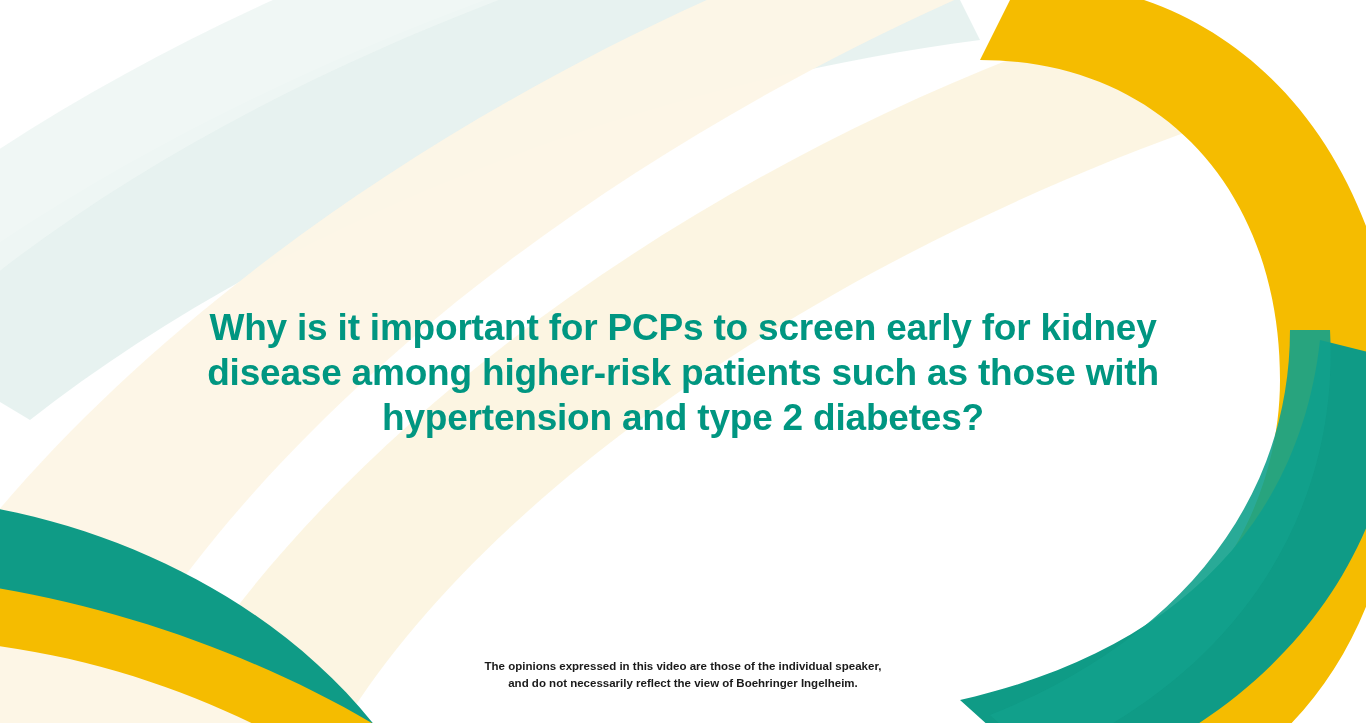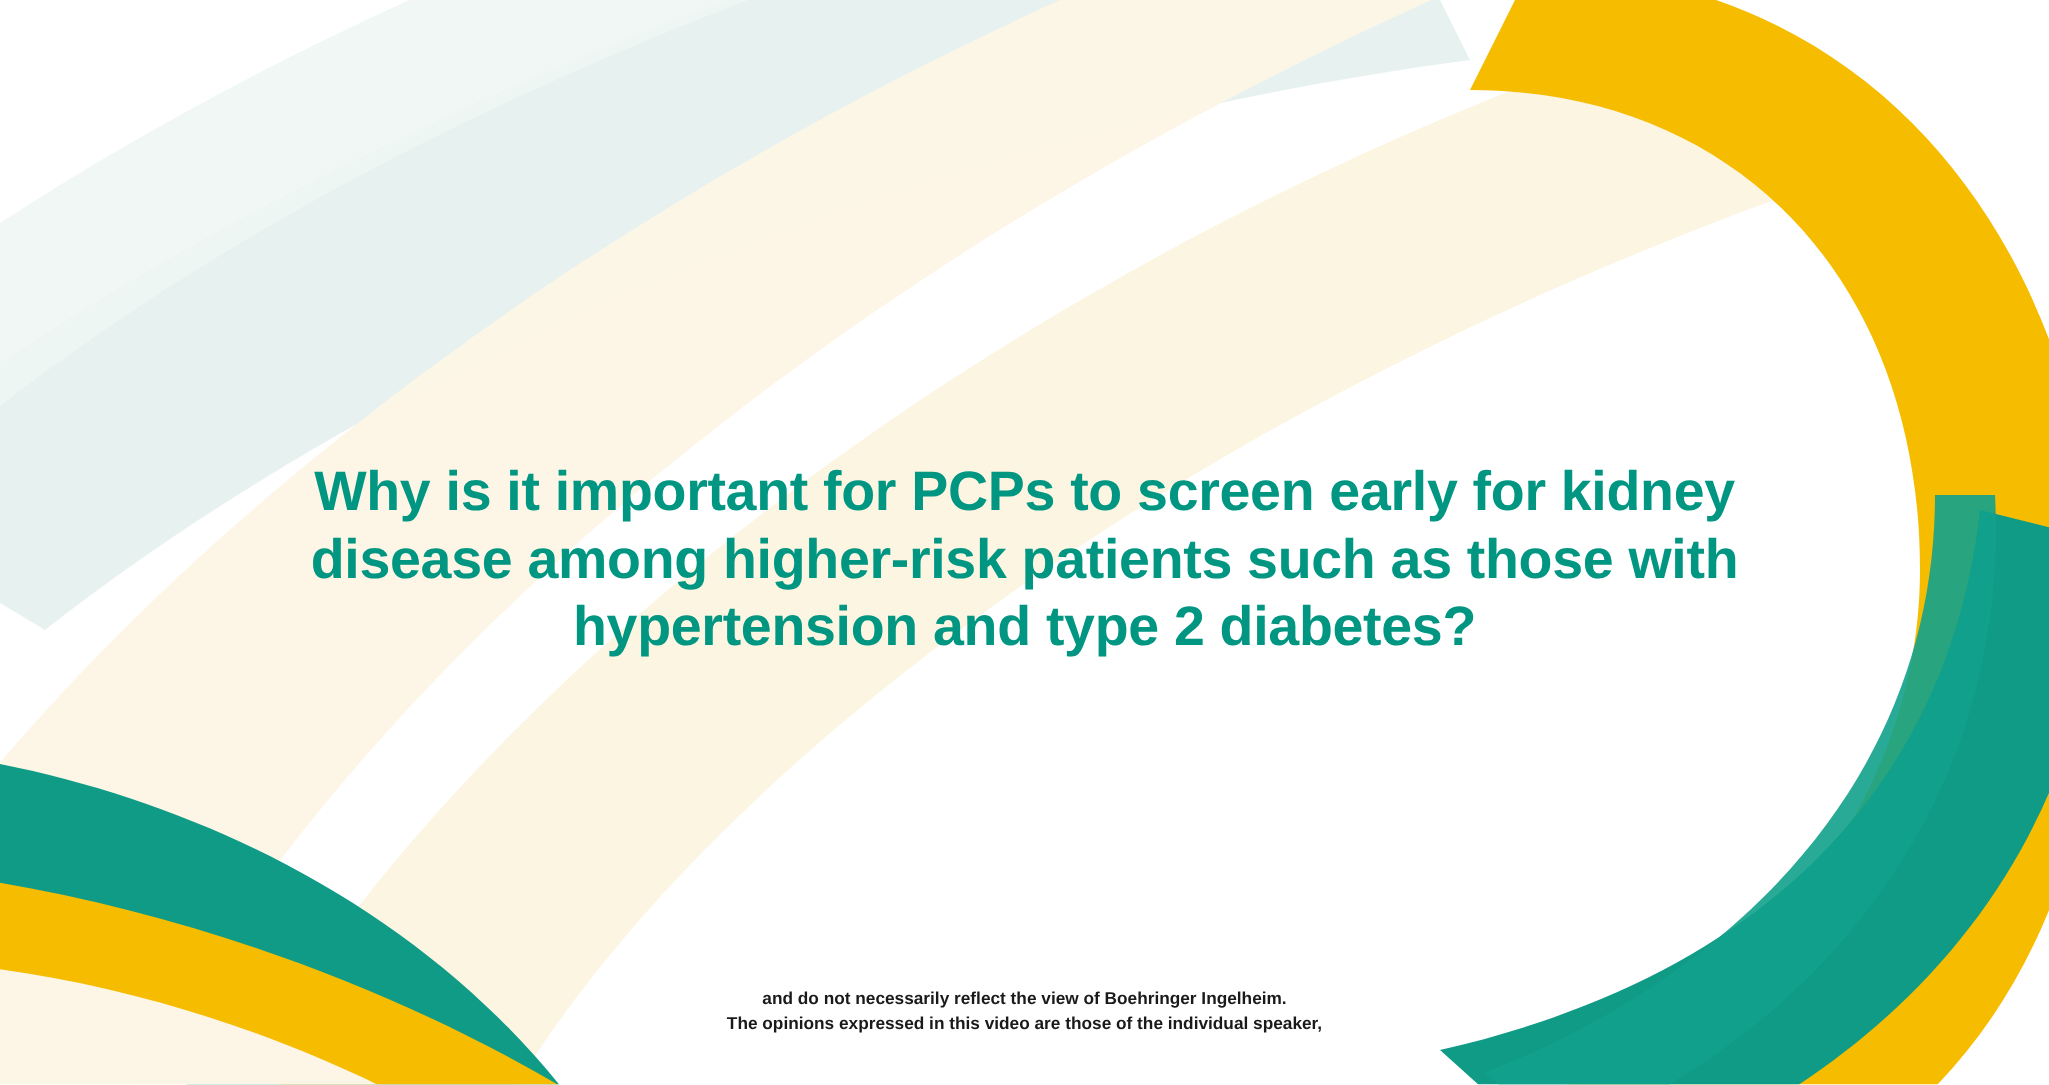--- a/index.html
+++ b/index.html
@@ -86,18 +86,18 @@
 
       <path d="M -60 580 C 120 600 300 670 430 760 L 250 760 C 140 690 40 650 -70 640 Z" fill="#f5bc00"></path>
       <path d="M -60 640 C 90 650 220 700 320 760 L -60 760 Z" fill="#fdf6e6"></path>
     </g>
   </svg>
 
   <div class="content">
     <div class="headline">Why is it important for PCPs to screen early for kidney disease among higher-risk patients such as those with hypertension and type 2 diabetes?</div>
 
     <div class="disclaimer">
+      <div>The opinions expressed in this video are those of the individual speaker,</div>
       <div>and do not necessarily reflect the view of Boehringer Ingelheim.</div>
-      <div>The opinions expressed in this video are those of the individual speaker,</div>
     </div>
   </div>
 
 </div>
 
 </body></html>

